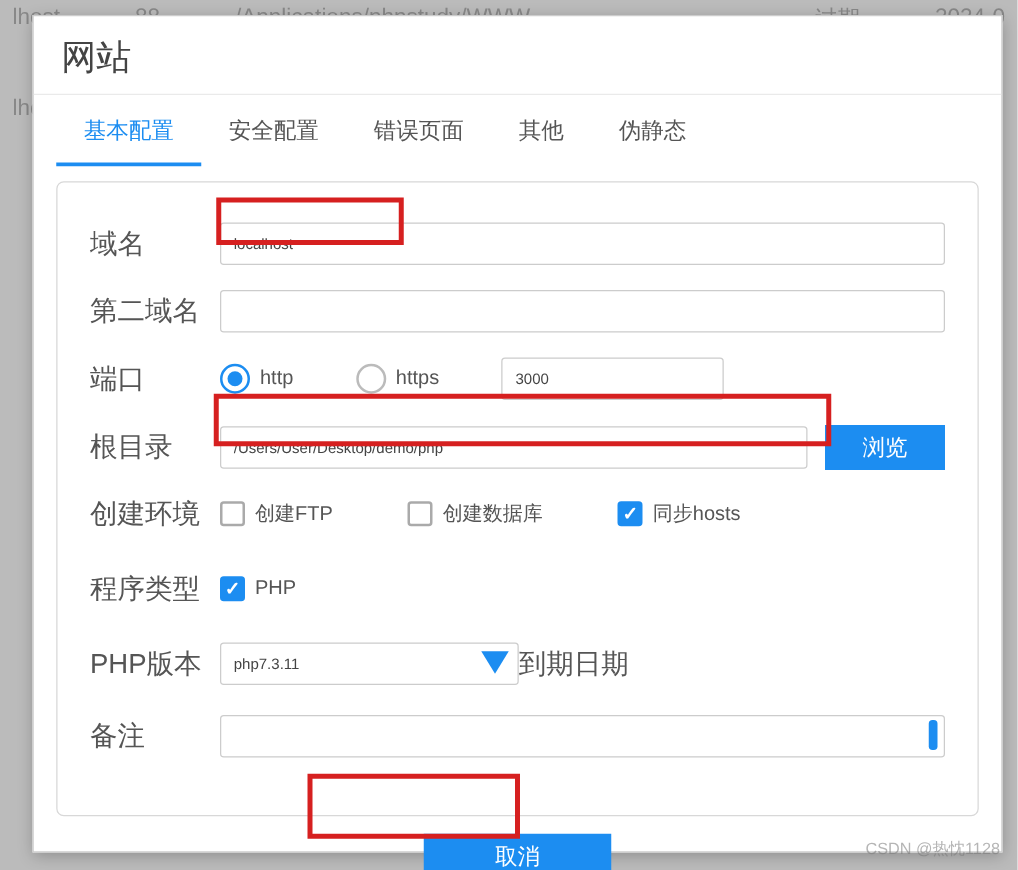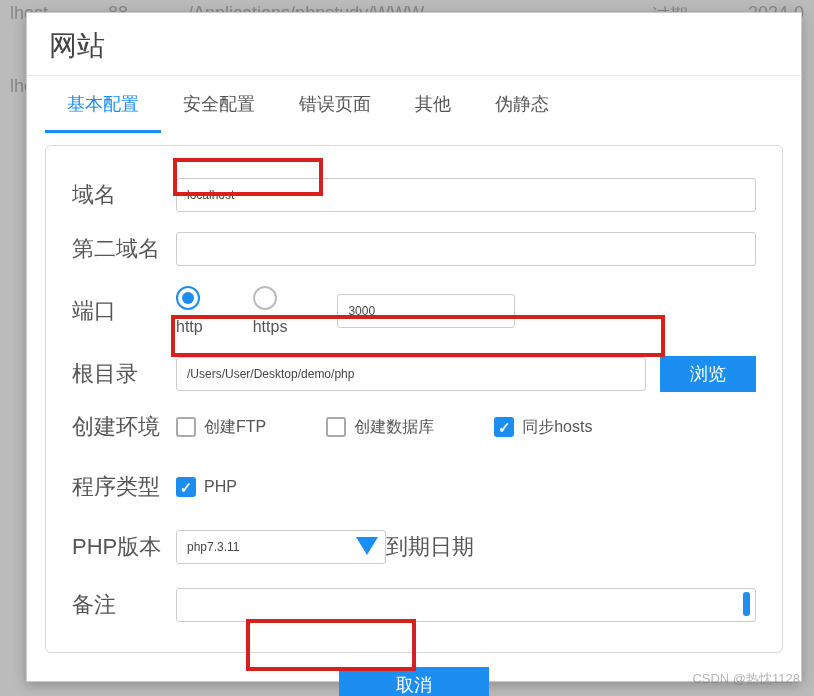--- a/index.html
+++ b/index.html
@@ -92,22 +92,22 @@
       height: 34px;
       border: 1px solid #ccc;
       border-radius: 3px;
       padding: 4px 10px;
       font-size: 12px;
       color: #444;
       font-family: inherit;
     }
     .txt-input.short { flex: 0 0 178px; }
     .radio {
-      display: inline-flex; align-items: flex-start; gap: 8px;
-      margin-right: 50px; cursor: pointer; flex-direction: column;
+      display: inline-flex; align-items: center; gap: 8px;
+      margin-right: 50px; cursor: pointer;
     }
     .radio .circle {
       width: 24px; height: 24px; border: 2px solid #bbb; border-radius: 50%;
       display: flex; align-items: center; justify-content: center;
     }
     .radio.checked .circle { border-color: #1c8df1; }
     .radio.checked .circle::after {
       content: ""; width: 12px; height: 12px; border-radius: 50%; background: #1c8df1;
     }
     .checkbox {
@@ -124,21 +124,21 @@
     }
     .btn {
       height: 36px; padding: 0 30px;
       background: #1c8df1; color: #fff;
       font-size: 18px; border: none; cursor: pointer;
       display: inline-flex; align-items: center; justify-content: center;
     }
     .btn.wide { width: 150px; }
     .select-wrap {
       position: relative;
-      width: 210px;
+      width: 239px;
     }
     .select-wrap .txt-input { width: 100%; }
     .select-arrow {
       position: absolute; right: 8px; top: 7px;
       width: 0; height: 0;
       border-left: 11px solid transparent;
       border-right: 11px solid transparent;
       border-top: 18px solid #1c8df1;
       pointer-events: none;
     }
@@ -246,21 +246,21 @@
 
     <div class="row" style="margin-top:28px">
       <span class="label">PHP版本</span>
       <span class="select-wrap">
         <input class="txt-input" value="php7.3.11" style="">
         <span class="select-arrow"></span>
       </span>
       <span class="label" style="width:108px">到期日期</span>
     </div>
 
-    <div class="row" style="margin-top:24px; margin-bottom:0">
+    <div class="row" style="margin-top:24px; margin-bottom:16px">
       <span class="label">备注</span>
       <span class="notes-wrap">
         <input class="txt-input" value="" style="">
         <span class="notes-handle"></span>
       </span>
     </div>
 
   </div>
 
   <div class="footer-btns">

